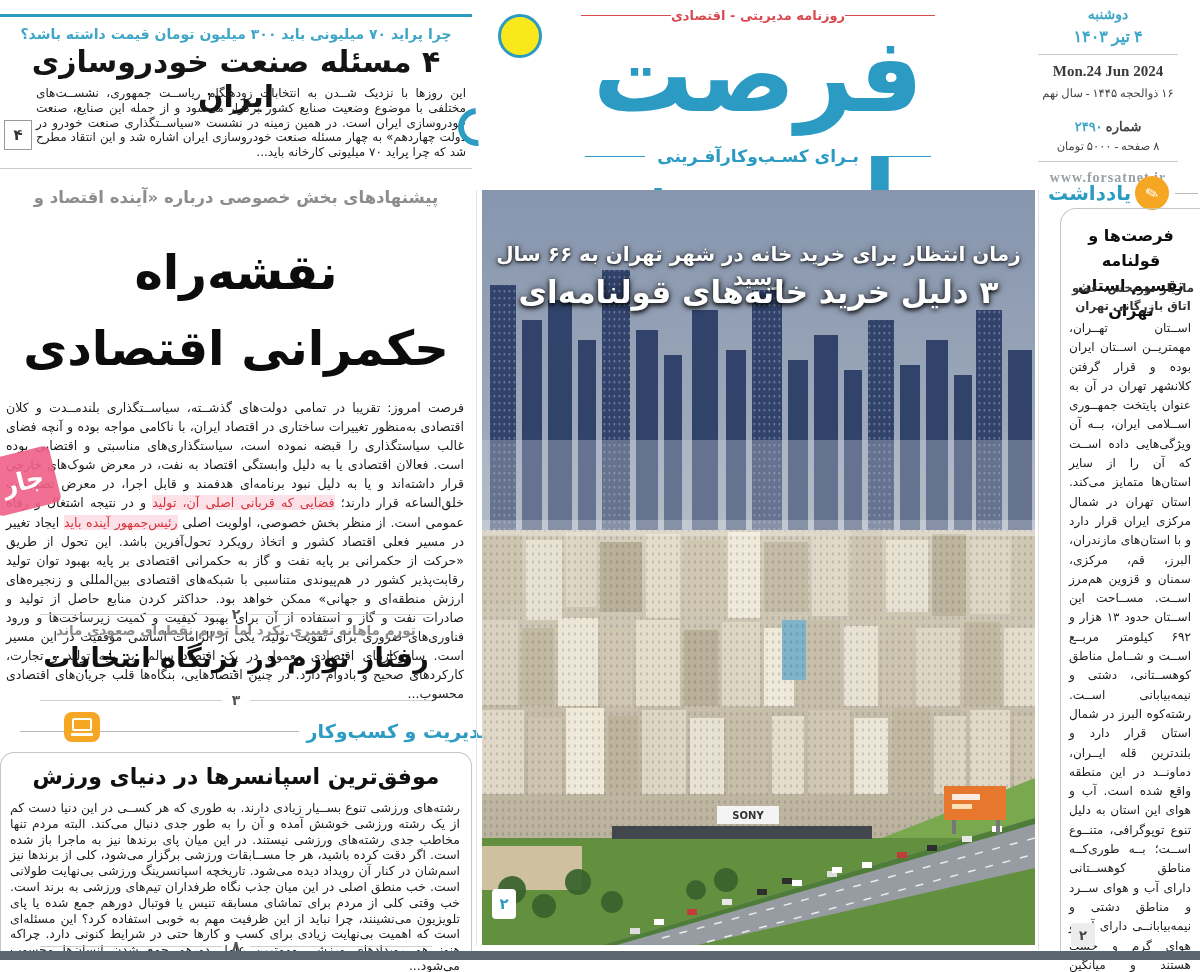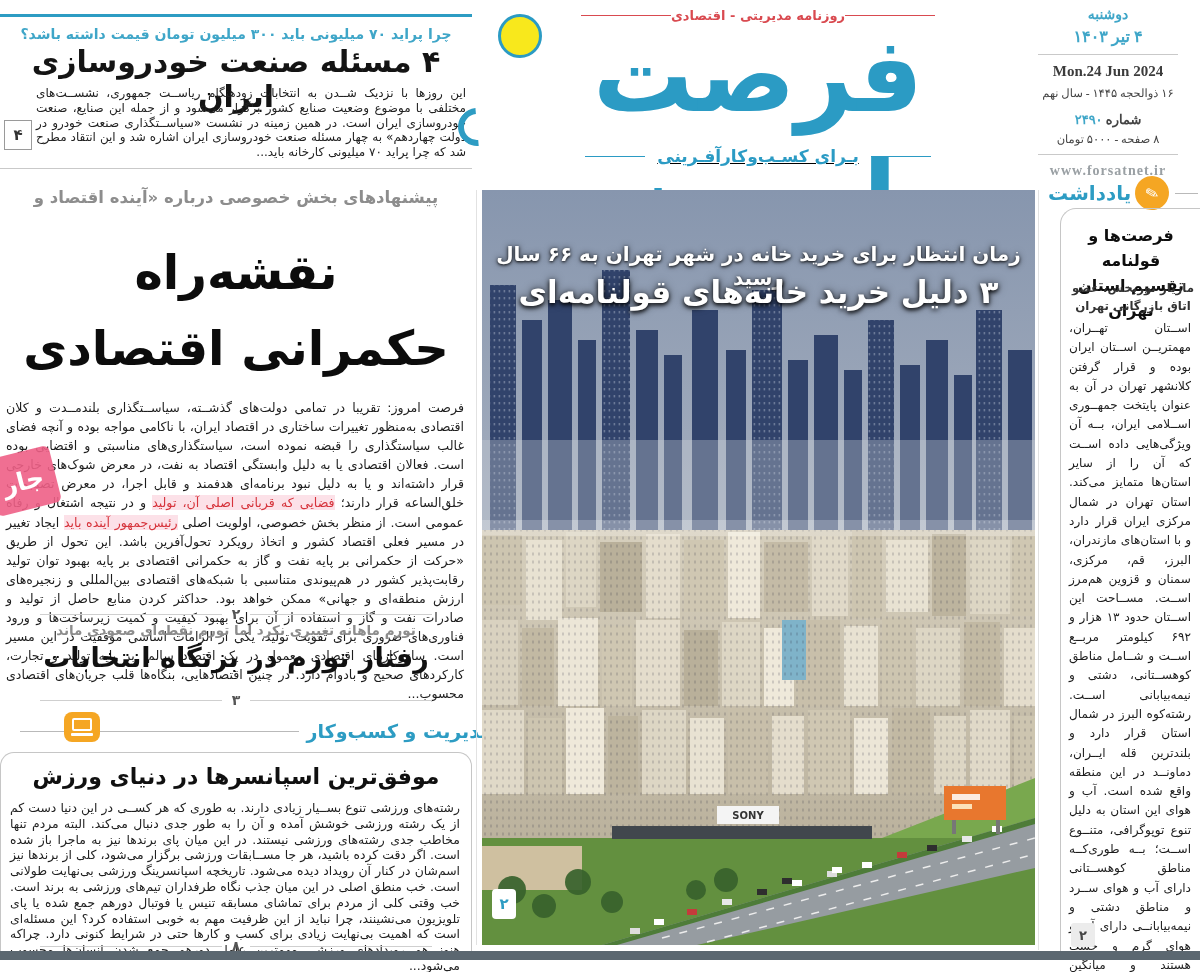--- a/index.html
+++ b/index.html
@@ -42,31 +42,31 @@
   .biz-title{left:0;top:764px;width:472px;font-size:22px;font-weight:900;color:#101010;}
   .biz-body{left:10px;top:800px;width:450px;font-size:12.4px;line-height:15.8px;color:#222;}
   .biz-pagenum{left:40px;top:938px;width:392px;}
   
   .mast{left:480px;top:0;width:556px;height:186px;}
   .mast-tag-top{position:absolute;left:0;top:8px;width:100%;display:flex;align-items:center;justify-content:center;}
   .mast-tag-top .t{font-size:13px;font-weight:700;color:#d94a50;}
   .mast-tag-top .d{width:90px;height:1px;background:#d94a50;}
   .logo{position:absolute;left:0;top:18px;width:100%;text-align:center;font-size:100px;font-weight:900;color:#2b9bc4;line-height:120px;letter-spacing:-4px;transform:scaleY(1.04);}
   .logo-dot{position:absolute;left:18px;top:14px;width:38px;height:38px;border-radius:50%;background:#f8e81c;border:3px solid #2b9bc4;}
-  .mast-tag-bot{position:absolute;left:0;top:146px;width:100%;display:flex;align-items:center;justify-content:center;gap:12px;text-decoration:underline;}
+  .mast-tag-bot{position:absolute;left:0;top:146px;width:100%;display:flex;align-items:center;justify-content:center;gap:12px;}
   .mast-tag-bot .t{font-size:17px;font-weight:800;color:#2b9bc4;}
   .mast-tag-bot .d{width:60px;height:1px;background:#2b9bc4;}
   
   .dateblock{left:1032px;top:6px;width:152px;font-family:Liberation Serif, serif;}
   .dateblock .w{font-size:14px;font-weight:700;color:#3fa6c8;text-align:center;}
   .dateblock .df{font-size:16px;font-weight:800;color:#3fa6c8;text-align:center;margin-top:4px;}
   .dateblock .dv{height:1px;background:#c9c9c9;margin:8px 6px;}
   .dateblock .en{font-size:15px;font-weight:700;color:#3c3c3c;text-align:center;}
   .dateblock .hj{font-size:11.5px;color:#444;text-align:center;margin-top:6px;}
-  .dateblock .iss{font-size:13px;font-weight:700;color:#444;text-align:center;margin-top:12px;}
+  .dateblock .iss{font-size:13px;font-weight:700;color:#444;text-align:center;margin-top:19px;}
   .dateblock .iss .no{color:#3fa6c8;}
   .dateblock .pp{font-size:11.5px;color:#444;text-align:center;margin-top:4px;}
   .dateblock .site{font-size:14px;font-weight:700;color:#9aa0a4;text-align:center;letter-spacing:1px;}
   
   .photo{left:482px;top:190px;width:553px;height:755px;overflow:hidden;background:#7d8ca5;}
   .photo svg{display:block;width:100%;height:100%;}
   .photo-kicker{position:absolute;left:0;top:52px;width:100%;text-align:center;color:#fff;font-size:20px;font-weight:800;text-shadow:0 1px 3px rgba(0,0,0,.9),0 0 6px rgba(0,0,0,.6);}
   .photo-title{position:absolute;left:0;top:84px;width:100%;text-align:center;color:#fff;font-size:31px;font-weight:900;text-shadow:0 2px 4px rgba(0,0,0,.95),0 0 8px rgba(0,0,0,.6);}
   .photo-badge{position:absolute;left:10px;bottom:26px;width:24px;height:30px;background:#fff;border-radius:4px;display:flex;align-items:center;justify-content:center;font-size:15px;font-weight:800;color:#2d9cc3;}
   

